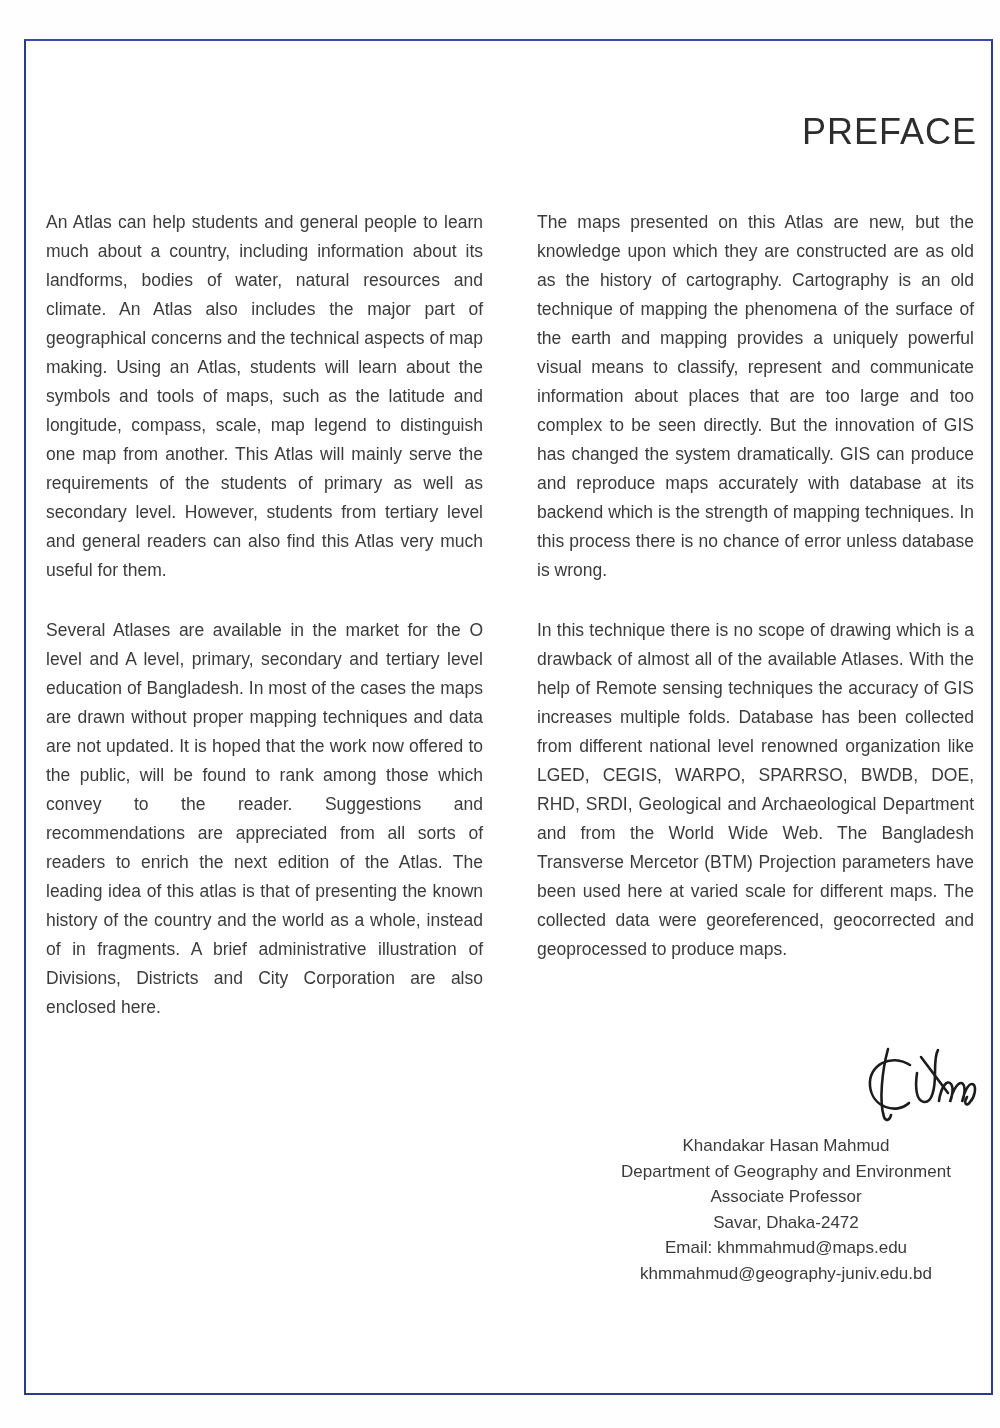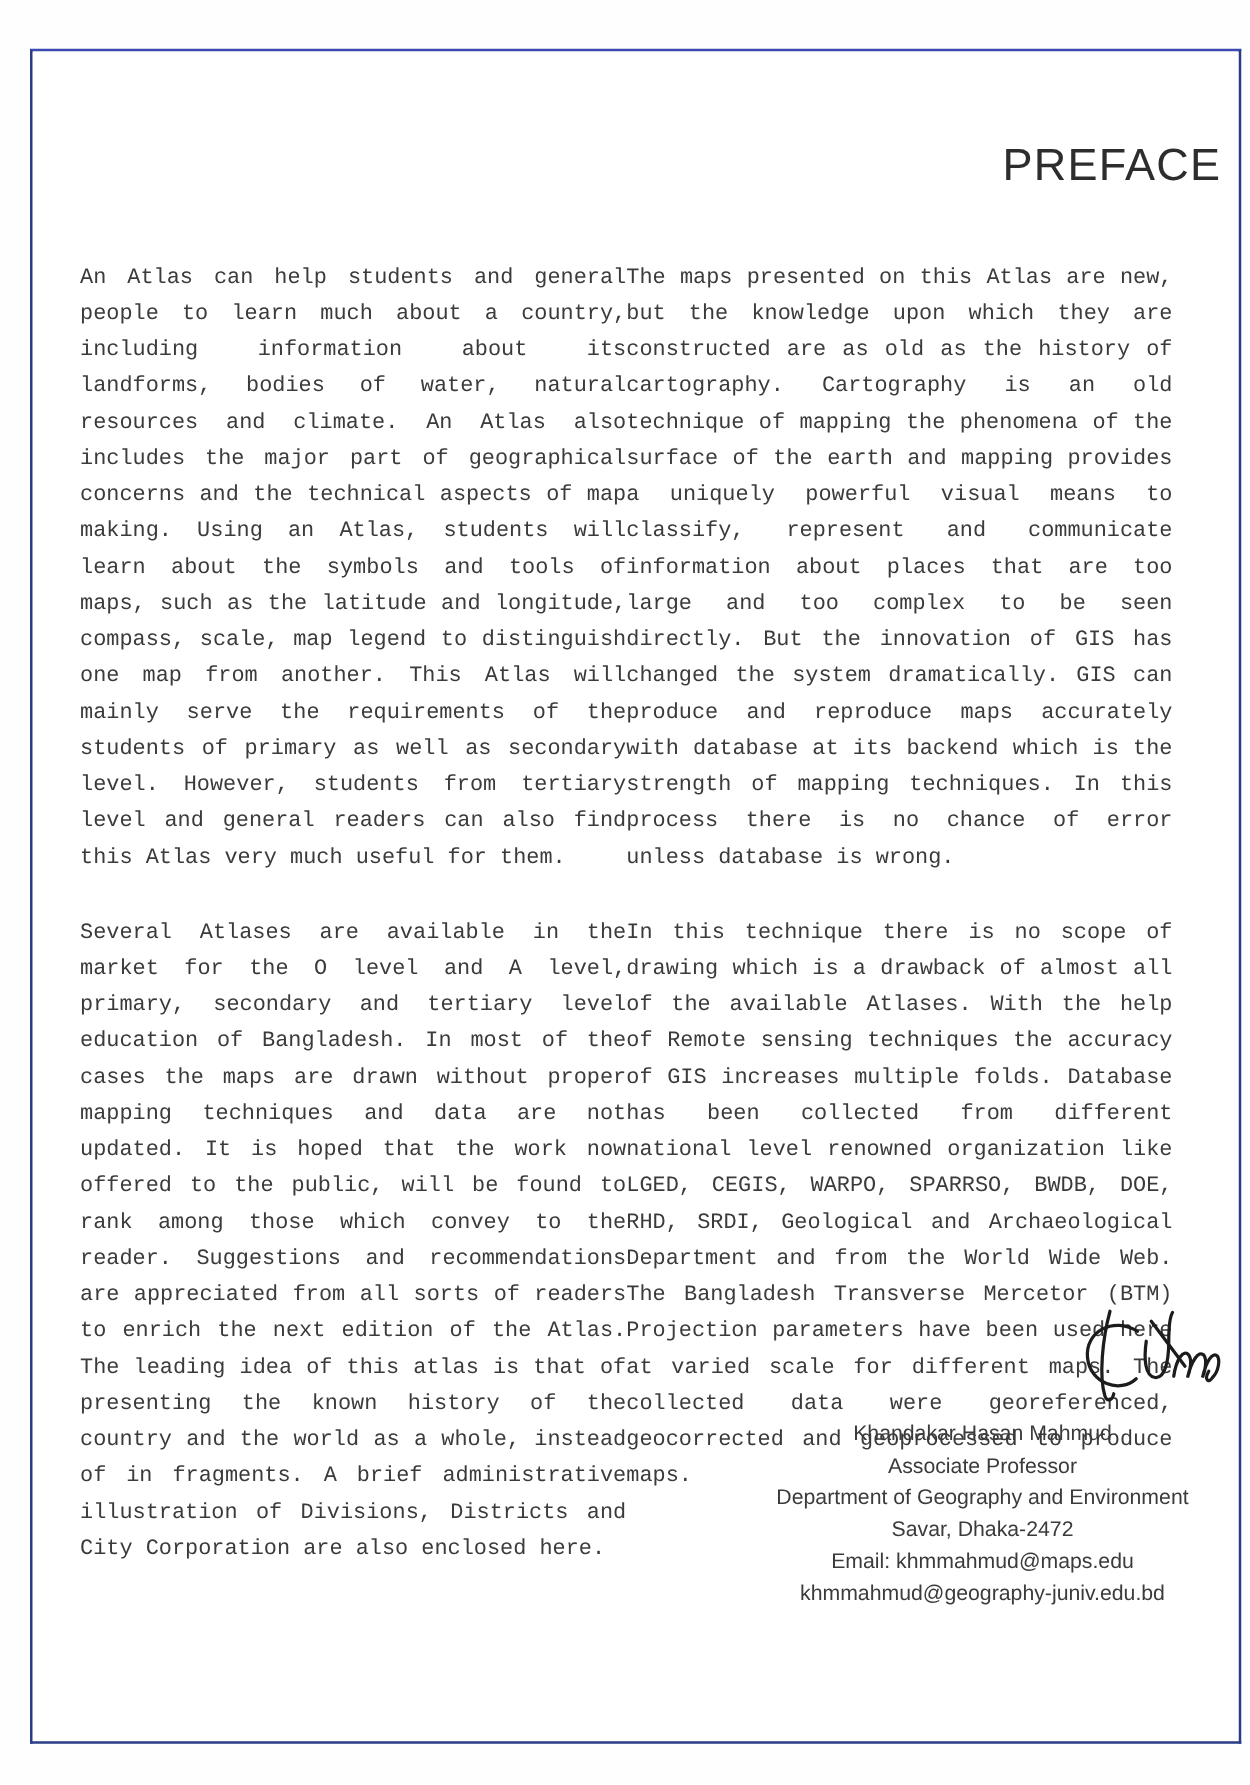--- a/index.html
+++ b/index.html
@@ -26,24 +26,24 @@
     position:absolute;
     top:70px;right:14px;
     margin:0;
     font-size:36px;
     font-weight:400;
     letter-spacing:1px;
     color:#2d2d2d;
   }
   .columns{
     position:absolute;
-    left:38px;top:167px;
+    left:20px;top:167px;
     width:928px;
     display:flex;
-    font-family:Liberation Mono, monospace;
+    gap:54px;
   }
   .col{
     width:437px;
   }
   .col p{
     margin:0 0 31px 0;
     font-size:17.5px;
     line-height:29px;
     text-align:justify;
     color:#3b3b3b;
@@ -91,22 +91,22 @@
         <g fill="none" stroke="#1c1c1c" stroke-width="2.6" stroke-linecap="round">
           <path d="M33,8 C27,30 24,60 29,76 C31,81 35,79 36,74"></path>
           <path d="M55,24 C36,12 13,24 15,45 C17,66 41,74 54,62"></path>
           <path d="M62,32 C60,46 61,60 69,61 C77,62 80,48 80,32 C80,24 80,14 83,9"></path>
           <path d="M66,16 L93,52"></path>
           <path d="M84,60 C86,46 92,38 96,43 C99,47 97,56 95,61 C98,48 104,39 108,43 C111,47 109,56 107,61 C110,48 115,40 119,44 C121,47 120,56 115,61 C112,66 108,63 112,56"></path>
         </g>
       </svg>
       <div class="sig-lines">
         <div>Khandakar Hasan Mahmud</div>
+        <div>Department of Geography and Environment</div>
         <div>Associate Professor</div>
-        <div>Department of Geography and Environment</div>
         <div>Savar, Dhaka-2472</div>
         <div>Email: khmmahmud@maps.edu</div>
         <div>khmmahmud@geography-juniv.edu.bd</div>
       </div>
     </div>
 
   </div>
 </div>
 
 </body></html>

